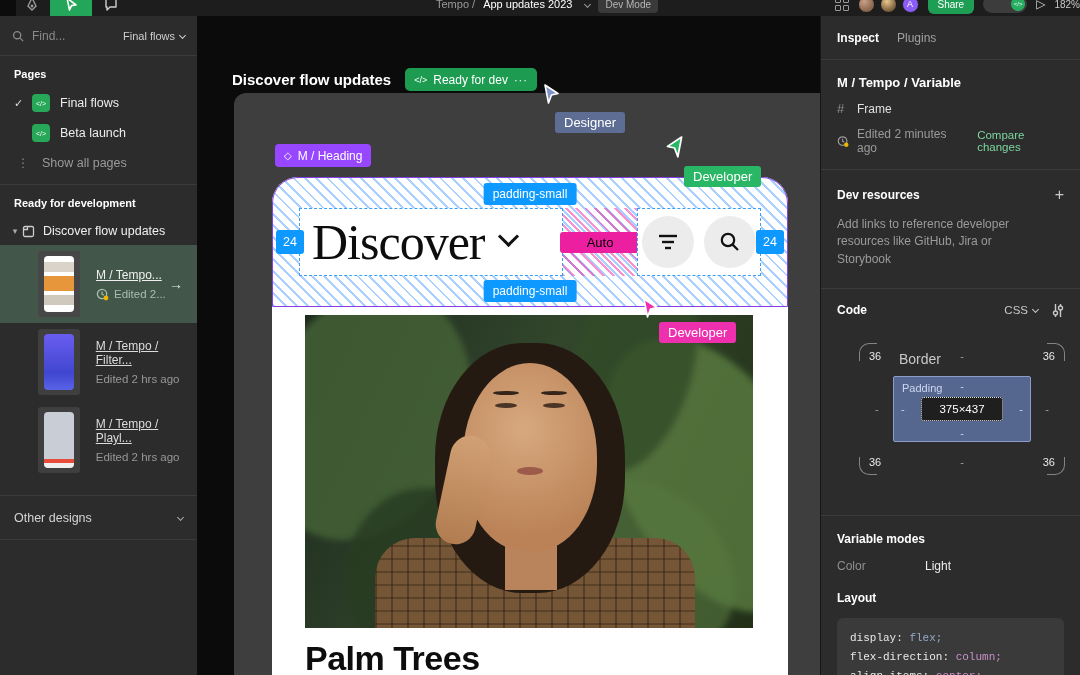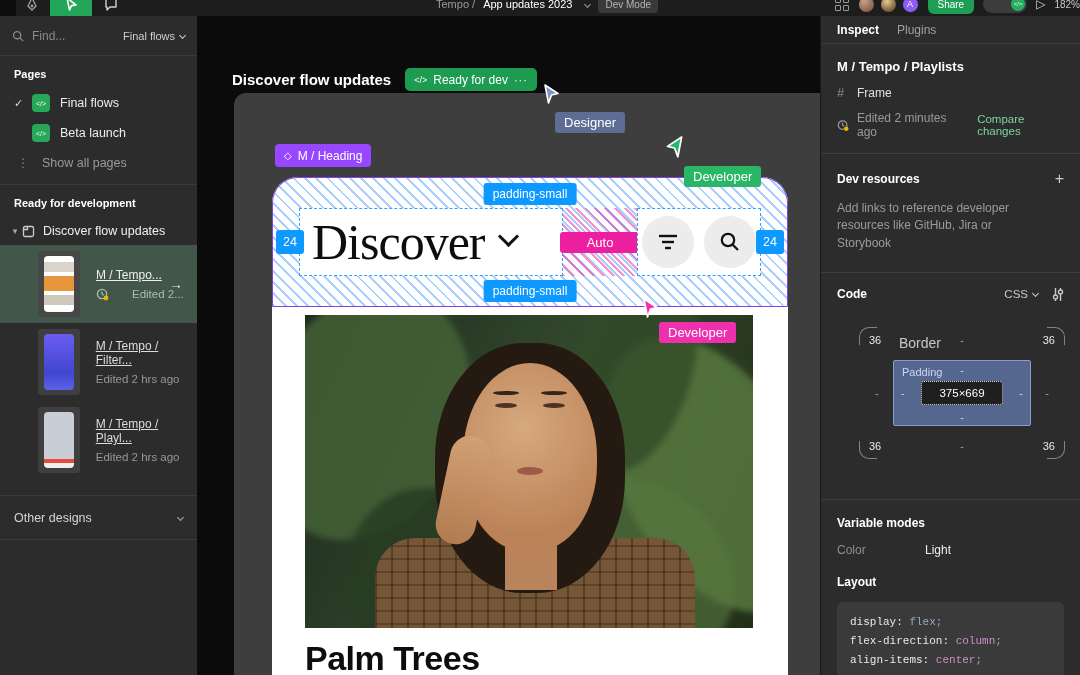--- a/index.html
+++ b/index.html
@@ -52,21 +52,21 @@
   .flow-item.selected { background:#42564a; }
   .thumb { width:42px; height:66px; border-radius:3px; background:#474747; display:flex; align-items:center; justify-content:center; }
   .flow-item:not(.selected) .thumb { background:#3f3f3f; }
   .mini { width:30px; height:56px; border-radius:4px; }
   .mini-1 { background:linear-gradient(180deg,#fff 0 10%, #d9d3ca 10% 28%, #fff 28% 36%, #e8963c 36% 62%, #fff 62% 70%, #cfc8bd 70% 88%, #fff 88%); }
   .mini-2 { background:linear-gradient(180deg,#6a5df0,#4046cf 70%,#5a63e8); }
   .mini-3 { background:linear-gradient(180deg,#c9cdd6 0 84%, #e74c3c 84% 91%, #f0f0f0 91%); }
   .flow-meta { margin-left:16px; }
   .flow-t1 { font-size:12px; color:#dcdcdc;text-decoration:underline; }
   .selected .flow-t1 { color:#efefef; }
-  .flow-t2 { font-size:11.5px; color:#979797; margin-top:6px; display:flex; align-items:center; gap:23px; }
+  .flow-t2 { font-size:11.5px; color:#979797; margin-top:6px; display:flex; align-items:center; gap:5px; }
   .selected .flow-t2 { color:#a9bfae; }
   .flow-arrow { position:absolute; right:14px; top:31px; color:#e8e8e8; font-size:14px; }
   .divider { height:1px; background:#3a3a3a; }
   .gap16 { height:16px; }
   .other-row { height:44px; display:flex; align-items:center; padding:0 14px; border-bottom:1px solid #3a3a3a; color:#d5d5d5; font-size:12.5px; }
   .other-row .chev { color:#aaa; }
 
   
   .canvas { position:absolute; left:197px; top:16px; width:623px; height:659px; background:#0b0b0b; overflow:hidden; }
   .canvas-title-row { position:absolute; left:35px; top:52px; display:flex; align-items:center; gap:14px; z-index:5; }
@@ -79,21 +79,21 @@
   .phone { position:absolute; left:75px; top:161px; width:516px; height:600px; background:#fff; border-radius:26px 26px 0 0; z-index:4; }
   .phone-header { position:relative; height:130px; border:1.5px solid #8640e8; border-radius:26px 26px 0 0;
     background-color:#fff;
     background-image:repeating-linear-gradient(45deg, rgba(64,150,255,.45) 0 2px, rgba(255,255,255,0) 2px 8px); }
   .heading-box { position:absolute; left:26px; top:30px; width:264px; height:68px; background:#fff; border:1px dashed #35a0f7; display:flex; align-items:center; padding-left:12px; }
   .app-heading { font-family:"Liberation Serif", serif; font-size:50px; color:#0d0d0d; letter-spacing:-1px; }
   .big-chev { display:inline-block; width:15px; height:15px; border-right:3px solid #111; border-bottom:3px solid #111; transform:rotate(45deg); margin-left:16px; margin-top:-12px; }
   .gap-box { position:absolute; left:290px; top:30px; width:74px; height:68px;
     background-image:repeating-linear-gradient(45deg, rgba(242,36,162,.5) 0 2px, rgba(255,255,255,0) 2px 7px);
     display:flex; align-items:center; justify-content:center; }
-  .auto-badge { background:#ec1fa0; color:#ffffff; font-size:13px; padding:3px 27px; border-radius:3px; }
+  .auto-badge { background:#ec1fa0; color:#000000; font-size:13px; padding:3px 27px; border-radius:3px; }
   .icons-box { position:absolute; left:364px; top:30px; width:124px; height:68px; background:#fff; border:1px dashed #35a0f7; display:flex; align-items:center; justify-content:center; gap:10px; }
   .circ { width:52px; height:52px; border-radius:50%; background:#ececec; display:flex; align-items:center; justify-content:center; }
   .pad-badge { position:absolute; left:50%; transform:translateX(-50%); background:#0d99ff; color:#fff; font-size:12px; height:22px; padding:0 9px; border-radius:3px; display:flex; align-items:center; }
   .pad-badge.top { top:5px; } .pad-badge.bottom { bottom:4px; }
   .num-badge { position:absolute; top:52px; width:28px; height:24px; background:#0d99ff; color:#fff; font-size:12.5px; border-radius:3px; display:flex; align-items:center; justify-content:center; }
   .num-badge.left { left:3px; } .num-badge.right { right:3px; }
 
   .photo { position:absolute; left:33px; top:138px; width:448px; height:313px; overflow:hidden; background:linear-gradient(115deg,#1c291d,#32462c 45%,#223018); }
   .leaf { position:absolute; border-radius:50%; filter:blur(3px); }
   .l1 { left:-40px; top:-30px; width:200px; height:260px; background:rgba(70,100,55,.8); transform:rotate(25deg); }
@@ -115,21 +115,21 @@
   .card-title { position:absolute; left:33px; top:462px; font-size:34px; font-weight:700; color:#0d0d0d; letter-spacing:-0.5px; }
 
   .cursor { position:absolute; z-index:9; }
   .cursor-label { position:absolute; z-index:9; color:#fff; font-size:13px; padding:3px 9px; border-radius:3px; }
   .lbl-designer { background:#5d6d94; }
   .lbl-dev-green { background:#29b765; }
   .lbl-dev-pink { background:#ee2fae; }
 
   
   .panel { position:absolute; left:820px; top:16px; width:260px; height:659px; background:#2c2c2c; border-left:1px solid #171717; z-index:20; }
-  .tabs-row { height:28px; display:flex; align-items:center; gap:18px; padding:0 16px; border-bottom:1px solid #3c3c3c; }
+  .tabs-row { height:44px; display:flex; align-items:center; gap:18px; padding:0 16px; border-bottom:1px solid #3c3c3c; }
   .tab { font-size:12px; color:#a0a0a0; }
   .tab.active { color:#fff; font-weight:700; }
   .sel-block { padding:15px 16px 14px 16px; border-bottom:1px solid #3c3c3c; }
   .sel-name { color:#fff; font-size:13px; font-weight:700; }
   .sel-row { margin-top:11px; display:flex; align-items:center; gap:8px; font-size:12px; }
   .hash { color:#8f8f8f; font-size:13px; width:12px; }
   .sel-type { color:#e0e0e0; }
   .edited-txt { color:#9a9a9a; }
   .compare-link { color:#7dd69e; font-size:11.5px; }
   .devres { padding:16px 16px 20px 16px; border-bottom:1px solid #3c3c3c; }
@@ -411,21 +411,21 @@
   <span class="cursor-label lbl-dev-pink" style="left:462px; top:306px;">Developer</span>
 </div>
 
 <div class="panel">
   <div class="tabs-row">
     <span class="tab active">Inspect</span>
     <span class="tab">Plugins</span>
   </div>
 
   <div class="sel-block">
-    <div class="sel-name">M / Tempo / Playlists</div>
+    <div class="sel-name">M / Tempo / Variable</div>
     <div class="sel-row">
       <span class="hash">#</span>
       <span class="sel-type">Frame</span>
     </div>
     <div class="sel-row">
       <svg width="13" height="13" viewBox="0 0 14 14">
           <circle cx="6.5" cy="6.5" r="5" fill="none" stroke="#9a9a9a" stroke-width="1.4"></circle>
           <path d="M6.5 3.8 v2.9 l2 1.2" fill="none" stroke="#9a9a9a" stroke-width="1.3"></path>
           <circle cx="10.8" cy="10.8" r="2.6" fill="#e8b500"></circle>
         </svg>
@@ -472,21 +472,21 @@
       <span class="bm-dash t">-</span>
       <span class="bm-dash b">-</span>
       <span class="bm-dash l">-</span>
       <span class="bm-dash r">-</span>
       <div class="bm-pad">
         <span class="bm-pad-lbl">Padding</span>
         <span class="pad-dash t">-</span>
         <span class="pad-dash b">-</span>
         <span class="pad-dash l">-</span>
         <span class="pad-dash r">-</span>
-        <span class="bm-size">375×669</span>
+        <span class="bm-size">375×437</span>
       </div>
     </div>
   </div>
 
   <div class="varmodes">
     <div class="head-lbl">Variable modes</div>
     <div class="vrow">
       <span class="vname">Color</span>
       <span class="vval">Light</span>
     </div>

